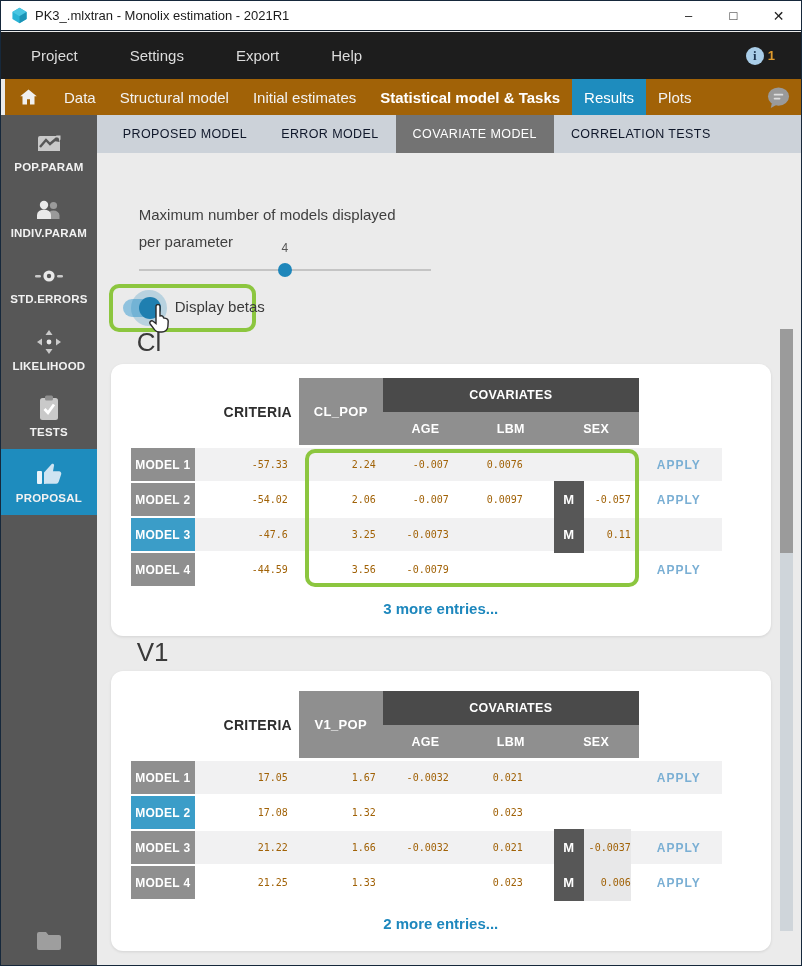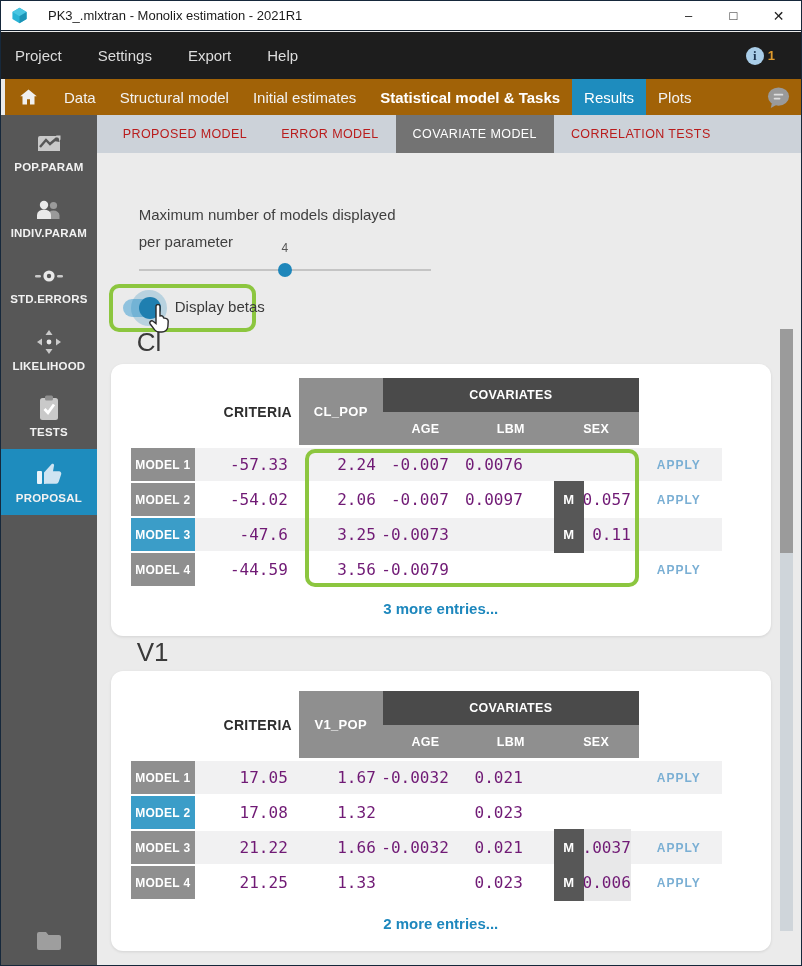--- a/index.html
+++ b/index.html
@@ -3,28 +3,28 @@
 <meta charset="utf-8">
 <style>
   * { margin:0; padding:0; box-sizing:border-box; }
   html,body { width:802px; height:966px; }
   body { font-family:"Liberation Sans", sans-serif; background:#ebebeb; }
   .window { position:relative; width:802px; height:966px; border:1px solid #16283b; background:#ebebeb; overflow:hidden; }
 
   
   .titlebar { position:absolute; left:0; top:0; width:100%; height:30px; background:#ffffff; border-bottom:1px solid #101c29; display:flex; align-items:center; }
   .app-icon { width:17px; height:17px; margin-left:10px; }
-  .title-text { font-size:13px; color:#1b1b1b; margin-left:20px; }
+  .title-text { font-size:13px; color:#1b1b1b; margin-left:7px; }
   .win-controls { margin-left:auto; display:flex; height:100%; }
   .win-btn { width:45px; height:100%; display:flex; align-items:center; justify-content:center; font-size:13px; color:#222; }
   .win-btn.close { font-size:14px; }
 
   
   .menubar { position:absolute; left:0; top:31px; width:100%; height:47px; background:#1d1d1d; display:flex; align-items:center; }
-  .menu-item { color:#dcdcdc; font-size:15px; margin-left:14px; margin-right:22px; cursor:default; }
+  .menu-item { color:#dcdcdc; font-size:15px; margin-left:30px; margin-right:22px; cursor:default; }
   .info-wrap { margin-left:auto; margin-right:26px; display:flex; align-items:center; gap:4px; }
   .info-circle { width:18px; height:18px; border-radius:50%; background:#a9cde8; color:#1d3550; font-weight:bold; font-size:13px; display:flex; align-items:center; justify-content:center; font-family:"Liberation Serif", serif; }
   .info-count { color:#e09b2d; font-size:13px; font-weight:bold; }
 
   
   .navbar { position:absolute; left:4px; top:78px; width:100%; height:36px; background:#a16207; display:flex; align-items:stretch; }
   .home-btn { display:flex; align-items:center; margin-left:14px; margin-right:14px; }
   .nav-tab { display:flex; align-items:center; padding:0 12px; color:#f2f2f2; font-size:15px; }
   .nav-tab.bold { font-weight:bold; color:#ffffff; }
   .nav-tab.active { background:#1e8cbe; color:#ffffff; }
@@ -34,21 +34,21 @@
   .main { position:absolute; left:0; top:114px; width:100%; height:852px; display:flex; }
   .sidebar { width:96px; background:#575757; display:flex; flex-direction:column; align-items:stretch; }
   .side-item { height:66px; display:flex; flex-direction:column; align-items:center; justify-content:center; gap:5px; }
   .side-item:first-child { margin-top:4px; }
   .side-label { color:#f2f2f2; font-size:11.5px; font-weight:bold; letter-spacing:.2px; }
   .side-item.active { background:#1e8cbe; }
   .folder-slot { margin-top:auto; height:52px; display:flex; align-items:center; justify-content:center; }
 
   .content-col { position:relative; width:706px; height:852px; background:#ebebeb; }
   .subtabs { position:absolute; left:0; top:0; width:706px; height:38px; background:#ccd2d9; display:flex; align-items:stretch; padding-left:9px; }
-  .subtab { display:flex; align-items:center; padding:0 17px; font-size:12.5px; letter-spacing:.4px; color:#b91c1c; }
+  .subtab { display:flex; align-items:center; padding:0 17px; font-size:12.5px; letter-spacing:.4px; color:#0f172a; }
   .subtab.active { background:#737373; color:#ffffff; }
 
   .content { position:absolute; left:0; top:38px; width:706px; height:814px; background:#ebebeb; }
 
   .desc-text { position:absolute; left:42px; top:48px; width:280px; font-size:15px; line-height:1.8; color:#3f3f3f; }
   .slider-track { position:absolute; left:42px; top:116px; width:292px; height:2px; background:#c4c4c4; }
   .slider-handle { position:absolute; left:181px; top:110px; width:14px; height:14px; border-radius:50%; background:#1e86ba; }
   .slider-value { position:absolute; left:178px; top:88px; width:20px; text-align:center; font-size:12px; color:#555; }
 
   .hl-box { position:absolute; border:4px solid #8cc63f; border-radius:10px; }
@@ -80,21 +80,21 @@
   .card-v1 .hd-cov { top:20px; } .card-v1 .hd-subcols { top:54px; }
 
   
   .rows { position:absolute; left:0; width:660px; }
   .card-cl .rows { top:84px; } .card-v1 .rows { top:90px; }
   .trow { position:relative; height:33px; margin-bottom:2px; }
   .stripe { position:absolute; left:20px; top:0; width:591px; height:33px; background:#f1f1f2; }
   .cell { position:absolute; top:0; height:33px; display:flex; align-items:center; }
   .lbl { left:20px; width:64px; background:#8f8f8f; color:#fff; font-size:12px; font-weight:bold; letter-spacing:.3px; justify-content:center; }
   .trow.selected .lbl { background:#3b9dc8; }
-  .num { font-family:"DejaVu Sans Mono", monospace; font-size:16px; color:#701a75; justify-content:flex-end; }
+  .num { font-family:"DejaVu Sans Mono", monospace; font-size:10px; color:#a16207; justify-content:flex-end; }
   .c-crit { left:95px; width:82px; }
   .c-pop  { left:188px; width:77px; }
   .c-age  { left:272px; width:66px; }
   .c-lbm  { left:356px; width:56px; }
   .c-sexm { left:443px; width:30px; top:-2px; height:37px; background:#575757; color:#fff; font-size:13px; font-weight:bold; justify-content:center; z-index:2; }
   .c-sex  { left:473px; width:47px; }
   .c-sex.graybg { left:473px; width:47px; top:-2px; height:37px; background:#e8e8e9; padding-right:0; z-index:1; }
   .c-apply { left:527px; width:82px; justify-content:center; font-size:12px; font-weight:bold; letter-spacing:1px; color:#7aaFD4; }
   .more-link { position:absolute; left:0; bottom:19px; width:660px; text-align:center; font-size:15px; font-weight:bold; color:#1d87bd; }
 

